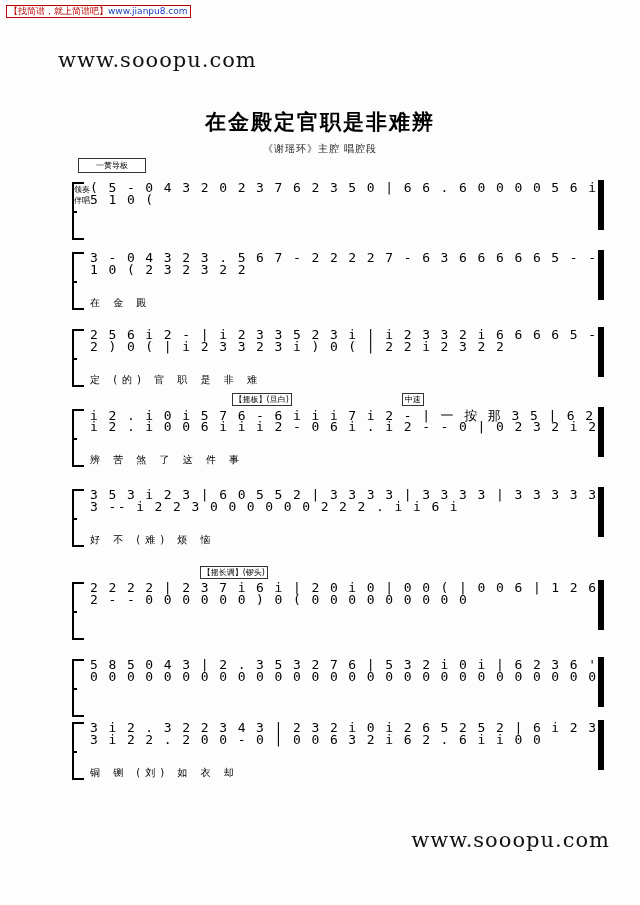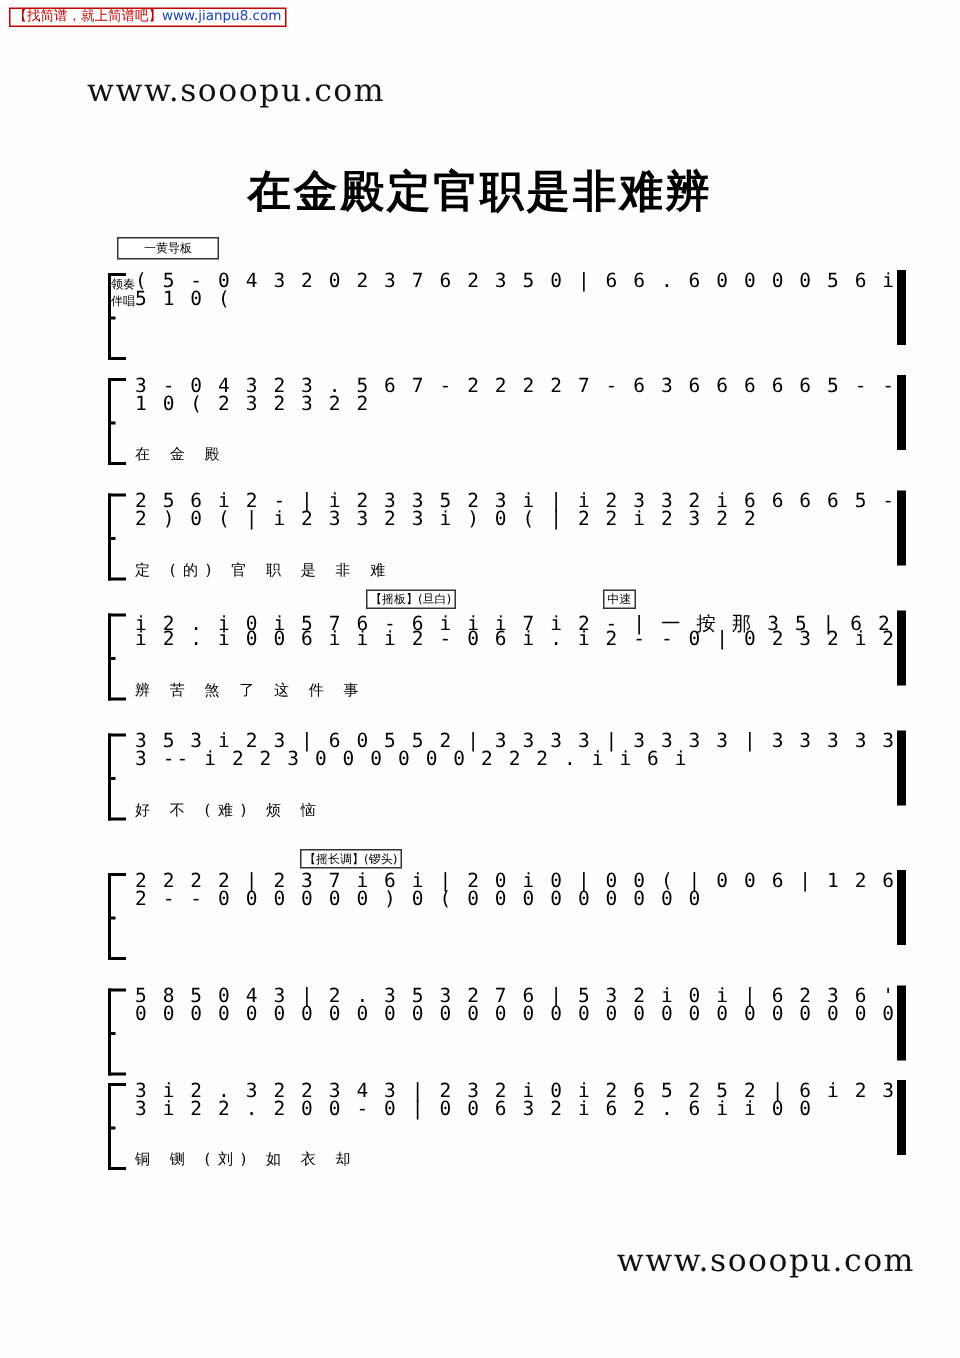--- a/index.html
+++ b/index.html
@@ -36,21 +36,21 @@
     position:absolute;right:30px;top:828px;
     font-family:"DejaVu Serif","Liberation Serif",serif;
     font-size:21px;letter-spacing:1px;color:#111;
   }
 
   .title{
     position:absolute;left:0;right:0;top:108px;
     text-align:center;
     font-family:"DejaVu Sans","Liberation Sans",sans-serif;
     font-weight:bold;
-    font-size:29px;letter-spacing:2px;color:#000;
+    font-size:21px;letter-spacing:2px;color:#000;
   }
   .subtitle{
     position:absolute;left:0;right:0;top:142px;
     text-align:center;
     font-size:10px;letter-spacing:1px;color:#222;
   }
   .mode-box{
     position:absolute;left:78px;top:158px;
     font-size:8px;border:1px solid #333;padding:1px 17px;
     color:#000;background:#fff;
@@ -110,20 +110,21 @@
 
 <div class="page">
 
   <div class="top-banner">
     <span class="red">【找简谱，就上简谱吧】</span><span class="blue">www.jianpu8.com</span>
   </div>
 
   <div class="site-top">www.sooopu.com</div>
 
   <div class="title">在金殿定官职是非难辨</div>
+  <div class="subtitle">《谢瑶环》主腔 唱腔段</div>
   <div class="mode-box">一黄导板</div>
 
   <div id="systems-host">
       <div class="system" style="top: 178px;">
         <div class="brace"></div>
         <div class="instr">领奏<br>伴唱</div>
         <div class="row upper">( 5 - 0 4 3  2 0 2 3 7 6  2 3 5 0 | 6 6 . 6  0 0 0 0   5 6 i 5 6 2 3 5 4 |</div>
         <div class="row lower">5                                  1 0 (</div>
         <div class="lyric"></div>
         <div class="endbar"></div>
@@ -137,21 +138,21 @@
       </div>
       <div class="system" style="top: 325px;">
         <div class="brace"></div>
         <div class="row upper">2 5 6 i 2 - | i 2 3  3 5 2 3 i | i 2 3 3 2 i 6 6 6 6 5 - | 2 2 i 2 3 2 2 |</div>
         <div class="row lower">2            ) 0 ( | i 2 3  3  2 3 i          ) 0 ( |   2 2 i 2 3 2 2</div>
         <div class="lyric">定 (的) 官 职             是 非 难</div>
         <div class="endbar"></div>
       </div>
       <div class="system" style="top: 405px;">
         <div class="brace"></div>
-        <div class="cue" style="left: 30%; top: -12px; margin-left: 12px;">【摇板】(旦白)</div>
+        <div class="cue" style="left: 30%; top: -12px;">【摇板】(旦白)</div>
         <div class="cue" style="left: 62%; top: -12px;">中速</div>
         <div class="row upper">i 2 . i  0 i 5 7 6 - 6 i  i i 7 i 2 - | 一 按 那 3 5 | 6 2 5 3 2  i 2 3  0 2 . 5 3 2 |</div>
         <div class="row lower">i 2 . i  0 0        6 i  i i 2 - 0    6 i . i 2 - - 0 | 0 2 3 2 i 2 3 | 0 3 2 . 5 3</div>
         <div class="lyric">辨             苦 煞 了    这 件 事</div>
         <div class="endbar"></div>
       </div>
       <div class="system" style="top: 485px;">
         <div class="brace"></div>
         <div class="row upper">3 5 3 i 2 3 | 6 0 5 5 2 | 3 3 3 3 | 3 3 3 3 | 3 3 3 3 3 | 3 2 2 2  i 7 6 i |</div>
         <div class="row lower">3 -- i 2 2 3  0    0      0       0       0        0       2 2 2 . i  i 6 i</div>

